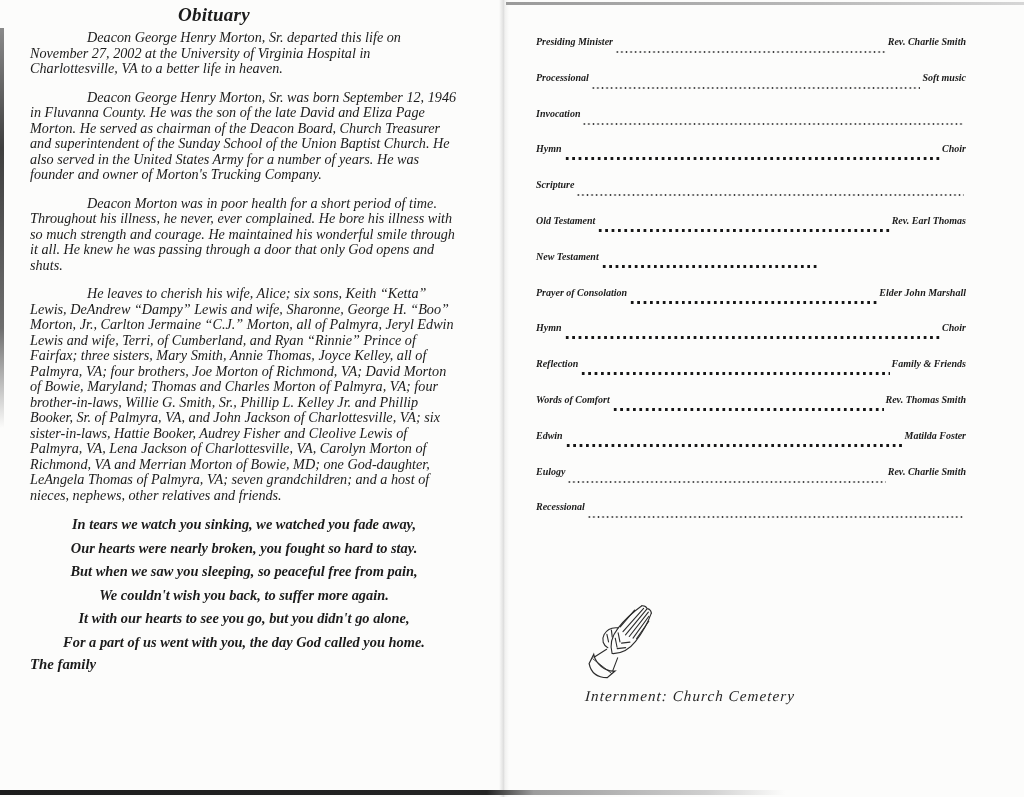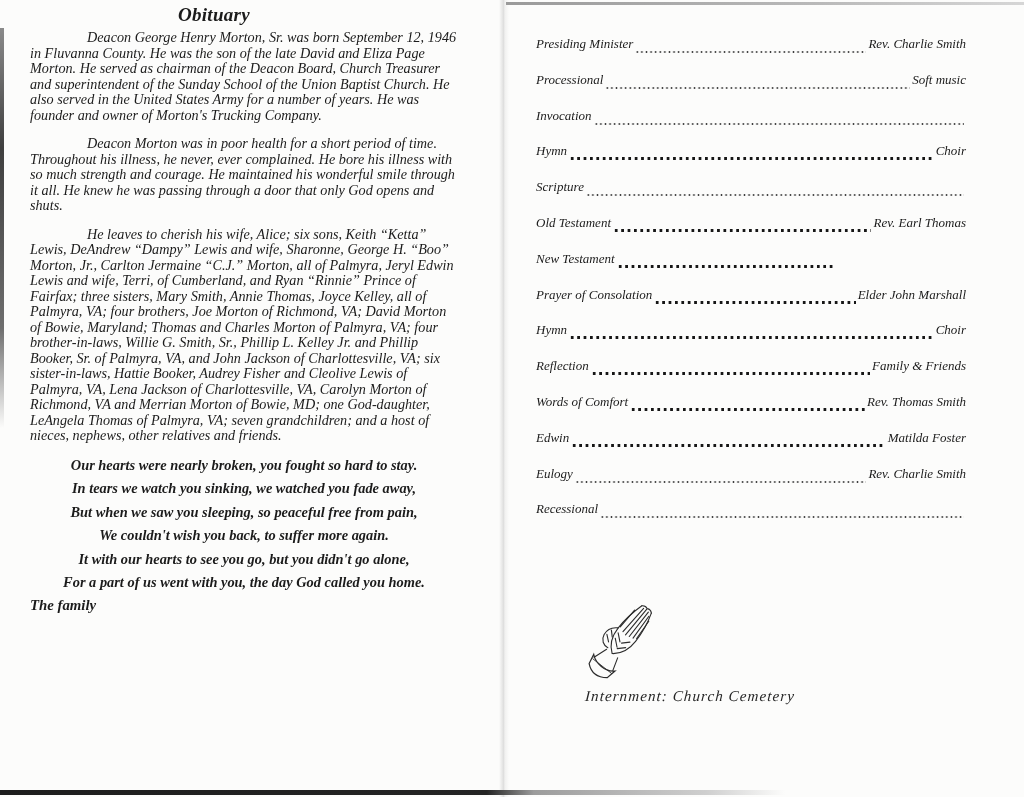--- a/index.html
+++ b/index.html
@@ -42,21 +42,21 @@
   .poem-line{
     text-align:center;font-weight:bold;font-size:14.4px;line-height:17px;
     margin-bottom:6.5px;
   }
   .signature{
     text-align:left;font-weight:bold;font-size:14.8px;margin:2px 28px 0 0;
   }
   
   .right-page{
     position:absolute;left:536px;top:36px;width:430px;
-    font-style:italic;font-size:13px;
+    font-style:italic;font-size:10px;font-weight:bold;
   }
   .prog-row{
     display:flex;align-items:baseline;height:20px;margin-bottom:15.8px;
     white-space:nowrap;
   }
   .prog-label{flex:0 0 auto;}
   .prog-value{flex:0 0 auto;}
   .leader{
     flex:1 1 auto;height:6px;margin:0 2px;align-self:flex-end;
     margin-bottom:2px;
@@ -84,26 +84,27 @@
 </head>
 <body>
 
 <div class="edge-left"></div>
 <div class="fold-shadow"></div>
 <div class="edge-top-right"></div>
 <div class="edge-bottom"></div>
 
 <div class="left-page">
   <div class="obit-title">Obituary</div>
+  <p>Deacon George Henry Morton, Sr. departed this life on November 27, 2002 at the University of Virginia Hospital in Charlottesville, VA to a better life in heaven.</p>
   <p>Deacon George Henry Morton, Sr. was born September 12, 1946 in Fluvanna County.  He was the son of the late David and Eliza Page Morton.  He served as chairman of the Deacon Board, Church Treasurer and superintendent of the Sunday School of the Union Baptist Church.  He also served in the United States Army for a number of years. He was founder and owner of Morton's Trucking Company.</p>
   <p>Deacon Morton was in poor health for a short period of time. Throughout his illness, he never, ever complained.  He bore his illness with so much strength and courage.  He maintained his wonderful smile through it all.  He knew he was passing through a door that only God opens and shuts.</p>
   <p>He leaves to cherish his wife, Alice; six sons, Keith “Ketta” Lewis, DeAndrew “Dampy” Lewis and wife, Sharonne, George H. “Boo” Morton, Jr., Carlton Jermaine “C.J.” Morton, all of Palmyra, Jeryl Edwin Lewis and wife, Terri, of Cumberland, and Ryan “Rinnie” Prince of Fairfax; three sisters, Mary Smith, Annie Thomas, Joyce Kelley, all of Palmyra, VA; four brothers, Joe Morton of Richmond, VA; David Morton of Bowie, Maryland; Thomas and Charles Morton of Palmyra, VA; four brother-in-laws, Willie G. Smith, Sr., Phillip L. Kelley Jr. and Phillip Booker, Sr. of Palmyra, VA, and John Jackson of Charlottesville, VA; six sister-in-laws, Hattie Booker, Audrey Fisher and Cleolive Lewis of Palmyra, VA, Lena Jackson of Charlottesville, VA, Carolyn Morton of Richmond, VA and Merrian Morton of Bowie, MD; one God-daughter, LeAngela Thomas of Palmyra, VA;  seven grandchildren; and a host of nieces, nephews, other relatives and friends.</p>
   <div class="poem">
+    <div class="poem-line">In tears we watch you sinking, we watched you fade away,</div>
     <div class="poem-line">Our hearts were nearly broken, you fought so hard to stay.</div>
-    <div class="poem-line">In tears we watch you sinking, we watched you fade away,</div>
     <div class="poem-line">But when we saw you sleeping, so peaceful free from pain,</div>
     <div class="poem-line">We couldn't wish you back, to suffer more again.</div>
     <div class="poem-line">It with our hearts to see you go, but you didn't go alone,</div>
     <div class="poem-line">For a part of us went with you, the day God called you home.</div>
     <div class="signature">The family</div>
   </div>
 </div>
 
 <div class="right-page">
   <div class="prog-row leader-fine">

